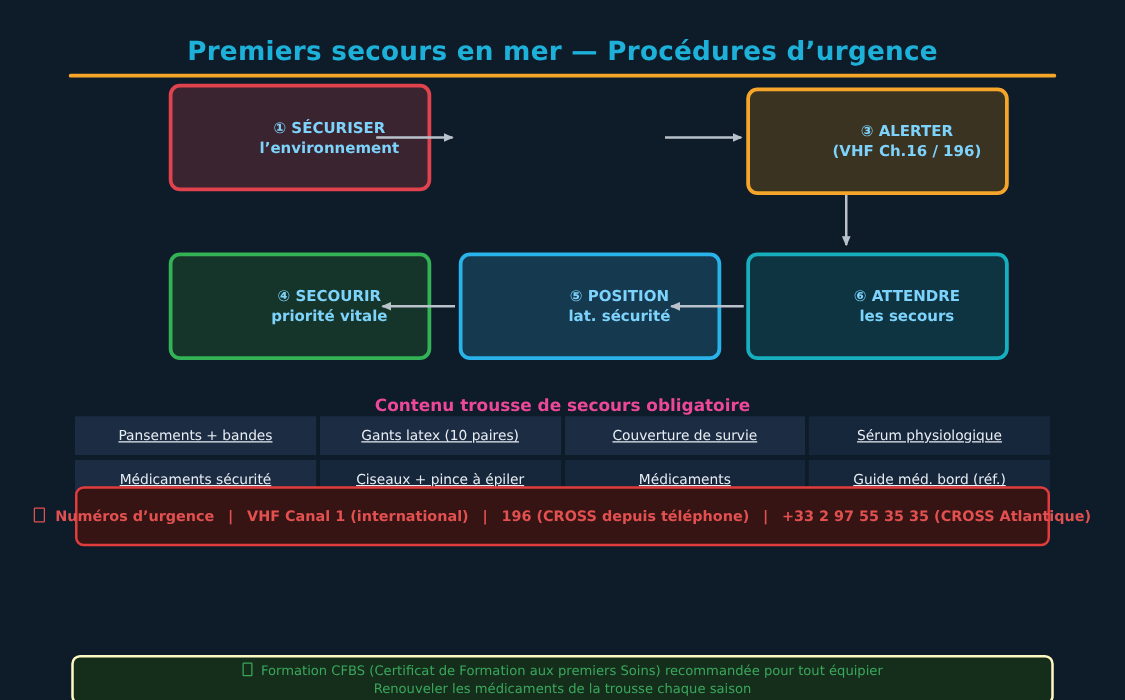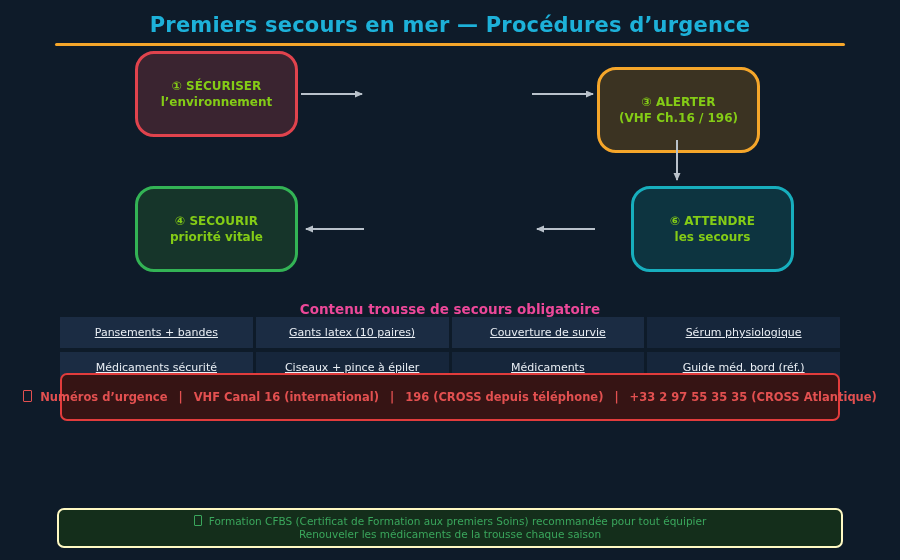--- a/index.html
+++ b/index.html
@@ -4,49 +4,49 @@
 <style>
   html,body{margin:0;padding:0;}
   body{
     width:900px;height:560px;
     background:#0e1b29;
     font-family:"DejaVu Sans", sans-serif;
     position:relative;
     overflow:hidden;
     color:#fff;
   }
-  .stage{position:absolute;inset:0;width:900px;height:464px;}
+  .stage{position:absolute;inset:0;width:900px;height:464px;margin-top:16px;}
 
   
   .main-title{
     position:absolute;top:13px;left:0;width:900px;
     text-align:center;
     font-size:21px;font-weight:bold;
     color:#1db1d9;
     letter-spacing:0.2px;
   }
   .title-rule{
     position:absolute;top:43px;left:55px;width:790px;height:3px;
     background:#f5a62a;border-radius:2px;
   }
 
   
   .step{
     position:absolute;width:157px;height:80px;
-    border-radius:19px;border:3px solid #888;
+    border-radius:9px;border:3px solid #888;
     display:flex;flex-direction:column;align-items:center;justify-content:center;
     text-align:center;
-    font-size:12px;font-weight:bold;line-height:16px;color:#84cc16;
+    font-size:12px;font-weight:bold;line-height:16px;color:#7dd3fc;padding-left:47px;
   }
   .step-1{left:135px;top:51px;border-color:#e0434d;background:#3a2430;}
   .step-2{left:367px;top:51px;border-color:#f5a62a;background:#3b3322;}
-  .step-3{left:597px;top:67px;border-color:#f5a62a;background:#3b3322;}
+  .step-3{left:597px;top:54px;border-color:#f5a62a;background:#3b3322;}
   .step-4{left:135px;top:186px;border-color:#33b355;background:#16352a;}
   .step-5{left:367px;top:186px;border-color:#2ab3ea;background:#153a50;}
-  .step-6{left:631px;top:186px;border-color:#17aebd;background:#0d3440;}
+  .step-6{left:597px;top:186px;border-color:#17aebd;background:#0d3440;}
 
   .arrows{position:absolute;left:0;top:0;width:900px;height:560px;pointer-events:none;}
 
   
   .kit-title{
     position:absolute;top:301px;left:0;width:900px;
     text-align:center;font-size:13.5px;font-weight:bold;color:#ec4899;
   }
   .kit-table{
     position:absolute;left:60px;top:317px;width:780px;
@@ -106,20 +106,24 @@
     <span>l’environnement</span>
   </div>
   <div class="step step-3">
     <span>③ ALERTER</span>
     <span>(VHF Ch.16 / 196)</span>
   </div>
   <div class="step step-4">
     <span>④ SECOURIR</span>
     <span>priorité vitale</span>
   </div>
+  <div class="step step-5">
+    <span>⑤ POSITION</span>
+    <span>lat. sécurité</span>
+  </div>
   <div class="step step-6">
     <span>⑥ ATTENDRE</span>
     <span>les secours</span>
   </div>
 
   <svg class="arrows" viewBox="0 0 900 560">
     <defs>
       <marker id="ah" markerWidth="9" markerHeight="8" refX="7" refY="3.5" orient="auto" markerUnits="userSpaceOnUse">
         <path d="M0,0 L8,3.5 L0,7 Z" fill="#b9c2cb"></path>
       </marker>
@@ -139,21 +143,21 @@
     <div class="kit-cell kit-row-0">Couverture de survie</div>
     <div class="kit-cell kit-row-1">Sérum physiologique</div>
     <div class="kit-cell kit-row-0">Médicaments sécurité</div>
     <div class="kit-cell kit-row-1">Ciseaux + pince à épiler</div>
     <div class="kit-cell kit-row-1">Médicaments</div>
     <div class="kit-cell kit-row-1">Guide méd. bord (réf.)</div>
   </div>
 
   <div class="emergency-box">
     <div class="emergency-line">
-      <span class="tofu"></span><span>Numéros d’urgence</span><span class="emergency-sep">|</span><span>VHF Canal 16 (international)</span><span class="emergency-sep">|</span><span>196 (CROSS depuis téléphone)</span><span class="emergency-sep">|</span><span>+33 2 97 55 35 35 (CROSS Atlantique)</span>
+      <span class="tofu"></span><span>Numéros d’urgence</span><span class="emergency-sep">|</span><span>VHF Canal 1 (international)</span><span class="emergency-sep">|</span><span>196 (CROSS depuis téléphone)</span><span class="emergency-sep">|</span><span>+33 2 97 55 35 35 (CROSS Atlantique)</span>
     </div>
   </div>
 
   <div class="footer-box">
     <div class="footer-line">
       <span class="tofu-sm"></span><span>Formation CFBS (Certificat de Formation aux premiers Soins) recommandée pour tout équipier</span>
     </div>
     <div class="footer-line">Renouveler les médicaments de la trousse chaque saison</div>
   </div>
 

